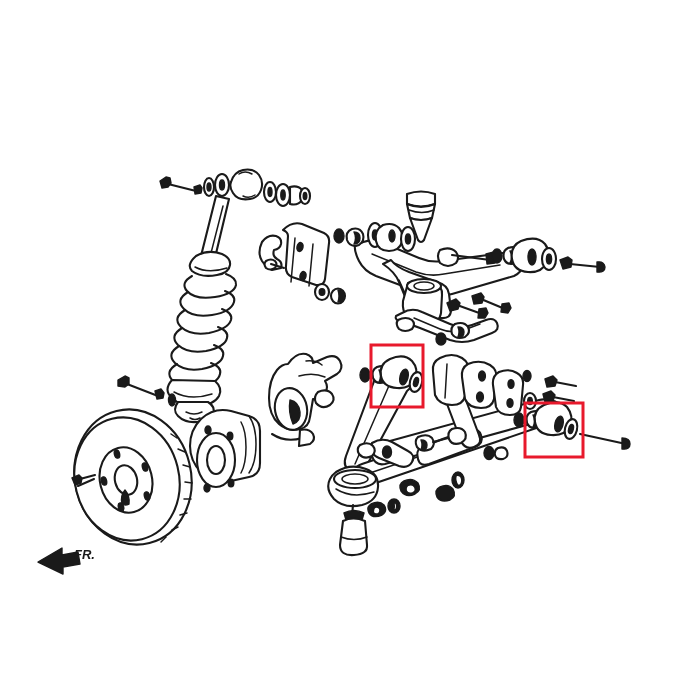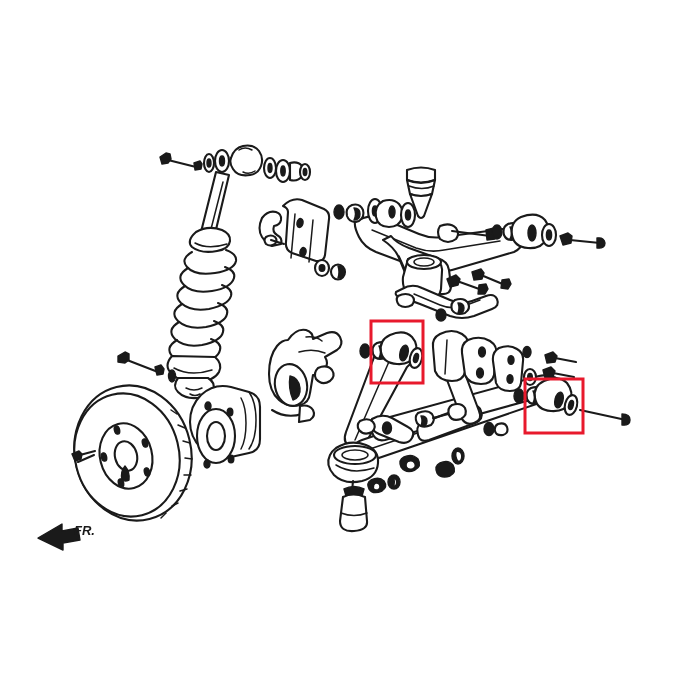--- a/index.html
+++ b/index.html
@@ -11,20 +11,21 @@
     width: 700px;
     height: 700px;
     font-family: "Liberation Sans", sans-serif;
     overflow: hidden;
   }
   #canvas {
     position: relative;
     width: 700px;
     height: 508px;
     background: #d946ef;
+    margin-top: 24px;
   }
   #diagram {
     position: absolute;
     left: 0;
     top: 0;
     width: 700px;
     height: 700px;
   }
   .fr-label {
     font-family: "Liberation Sans", sans-serif;

